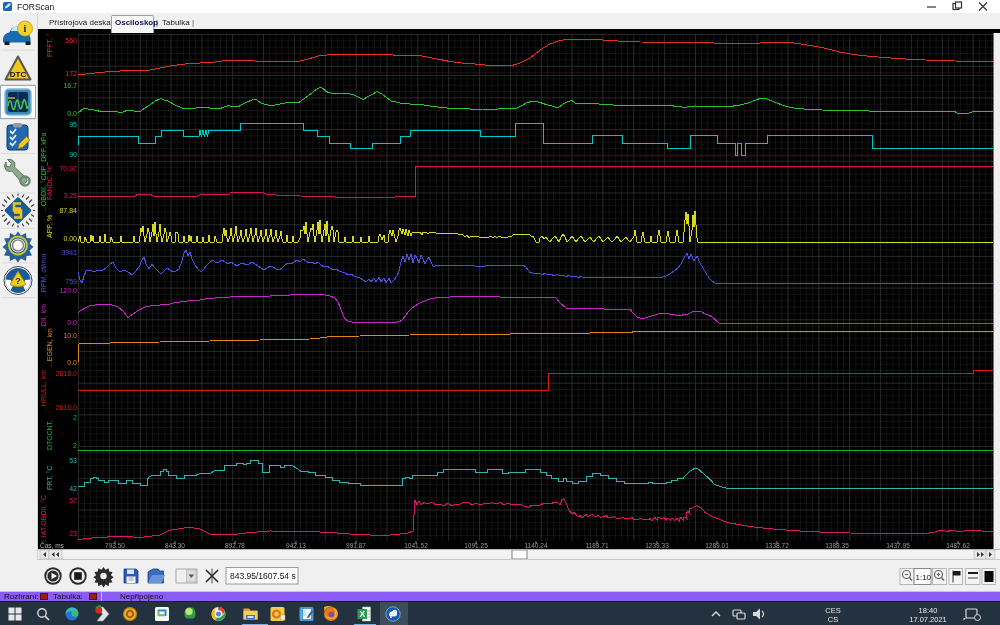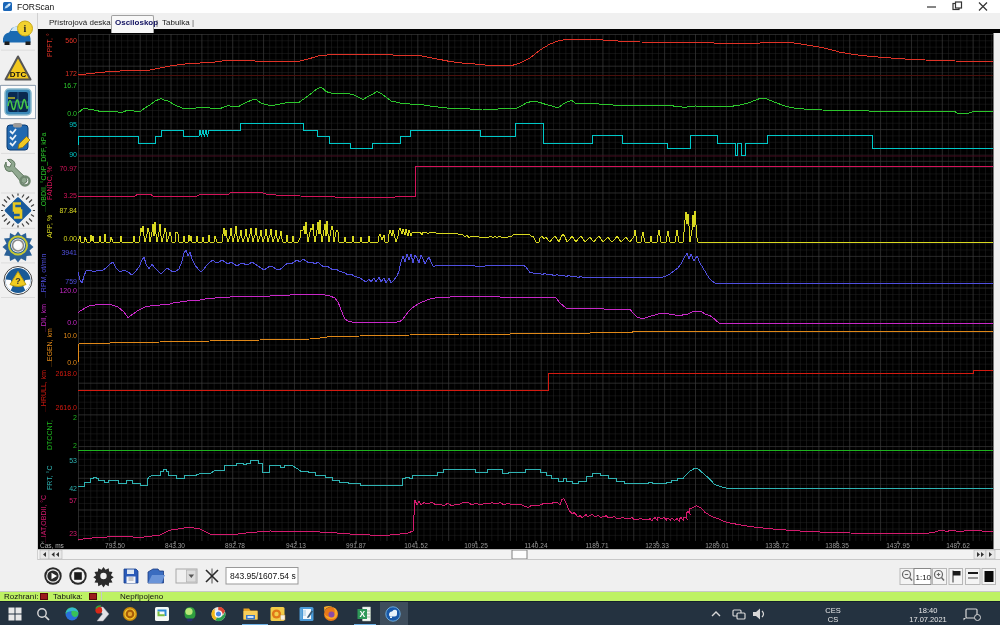--- a/index.html
+++ b/index.html
@@ -1,20 +1,20 @@
 <!DOCTYPE html>
 <html><head><meta charset="utf-8"><style>
 *{margin:0;padding:0;box-sizing:border-box}
 body{width:1000px;height:625px;font-family:"Liberation Sans",sans-serif;overflow:hidden;background:#000;position:relative}
 #titlebar{position:absolute;left:0;top:0;width:1000px;height:23px;background:#fff;font-size:9px;color:#111}
 #tabrow{position:absolute;left:38px;top:13px;width:962px;height:16px;background:#f0f0f0}
 #sidebar{position:absolute;left:0;top:13px;width:38px;height:588px;background:#f0f0f0;border-right:1px solid #d0d0d0}
 #hscroll{position:absolute;left:38px;top:549px;width:962px;height:11px;background:#f2f2f2;border-top:1px solid #b8b8b8;border-bottom:1px solid #c8c8c8}
 #toolbar{position:absolute;left:0px;top:560px;width:1000px;height:32px;background:#f0f0f0}
-#statusbar{position:absolute;left:0;top:591px;width:1000px;height:10px;background:#bef264;border-top:1px solid #c8c8c8;font-size:8px;color:#111}
+#statusbar{position:absolute;left:0;top:591px;width:1000px;height:10px;background:#8b5cf6;border-top:1px solid #c8c8c8;font-size:8px;color:#111}
 #taskbar{position:absolute;left:0;top:601px;width:1000px;height:24px;background:#243240;border-top:1px solid #15202c}
 .tabtxt{position:absolute;top:5px;font-size:8px;color:#1a1a1a}
 </style></head><body>
 <div id="titlebar">
  <svg width="1000" height="13" style="position:absolute">
   <rect x="3" y="2" width="9" height="9" rx="1.5" fill="#1a66b8"></rect>
   <path d="M4.5 8.5 q2 -5 6.5 -5 q-1 3.5 -4 4.5z" fill="#bcdcf4"></path>
   <circle cx="9.2" cy="4.6" r="1.1" fill="#e8f4fc"></circle>
   <text x="17" y="10" font-size="8.5" fill="#111" font-family="Liberation Sans, sans-serif">FORScan</text>
   <line x1="927" y1="7" x2="936" y2="7" stroke="#333" stroke-width="1.2"></line>

